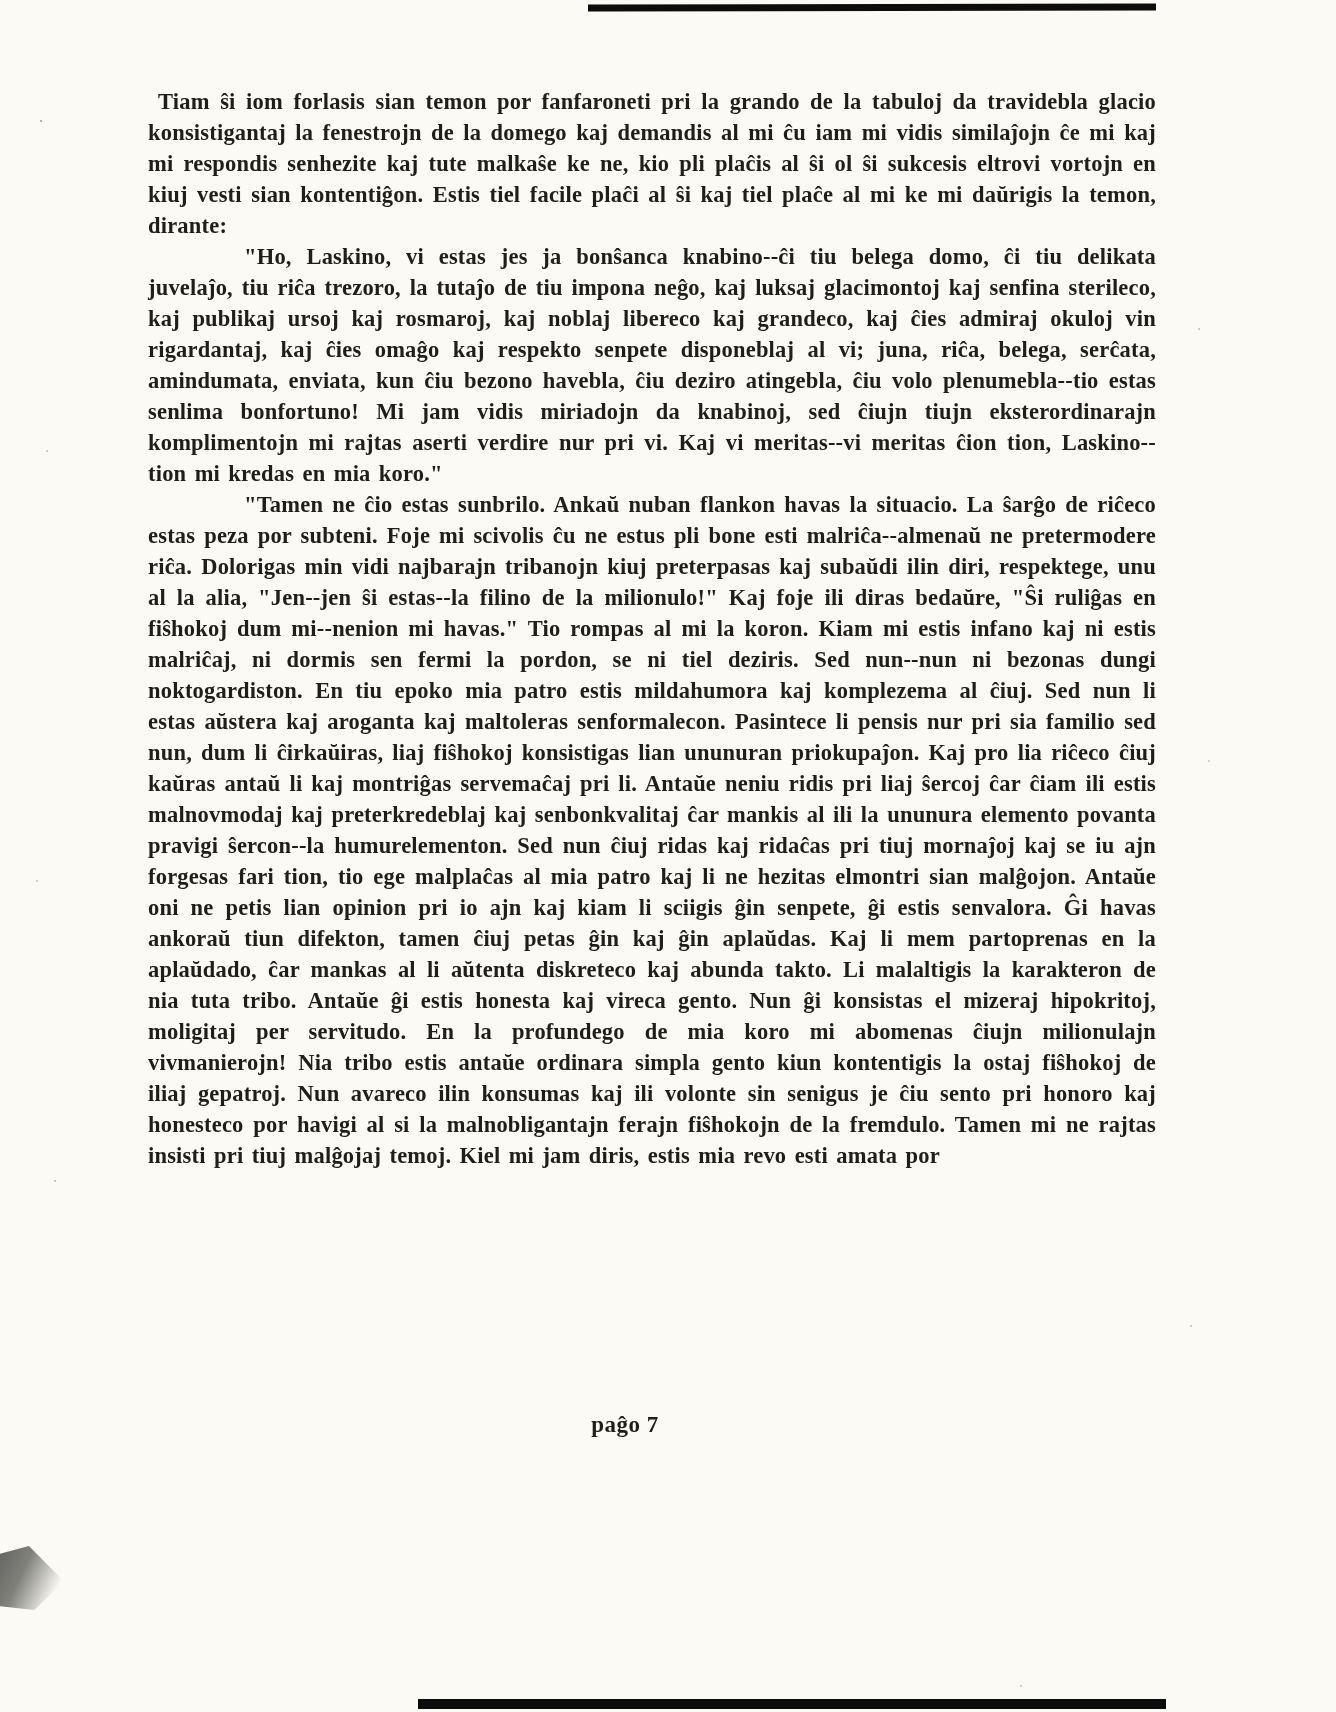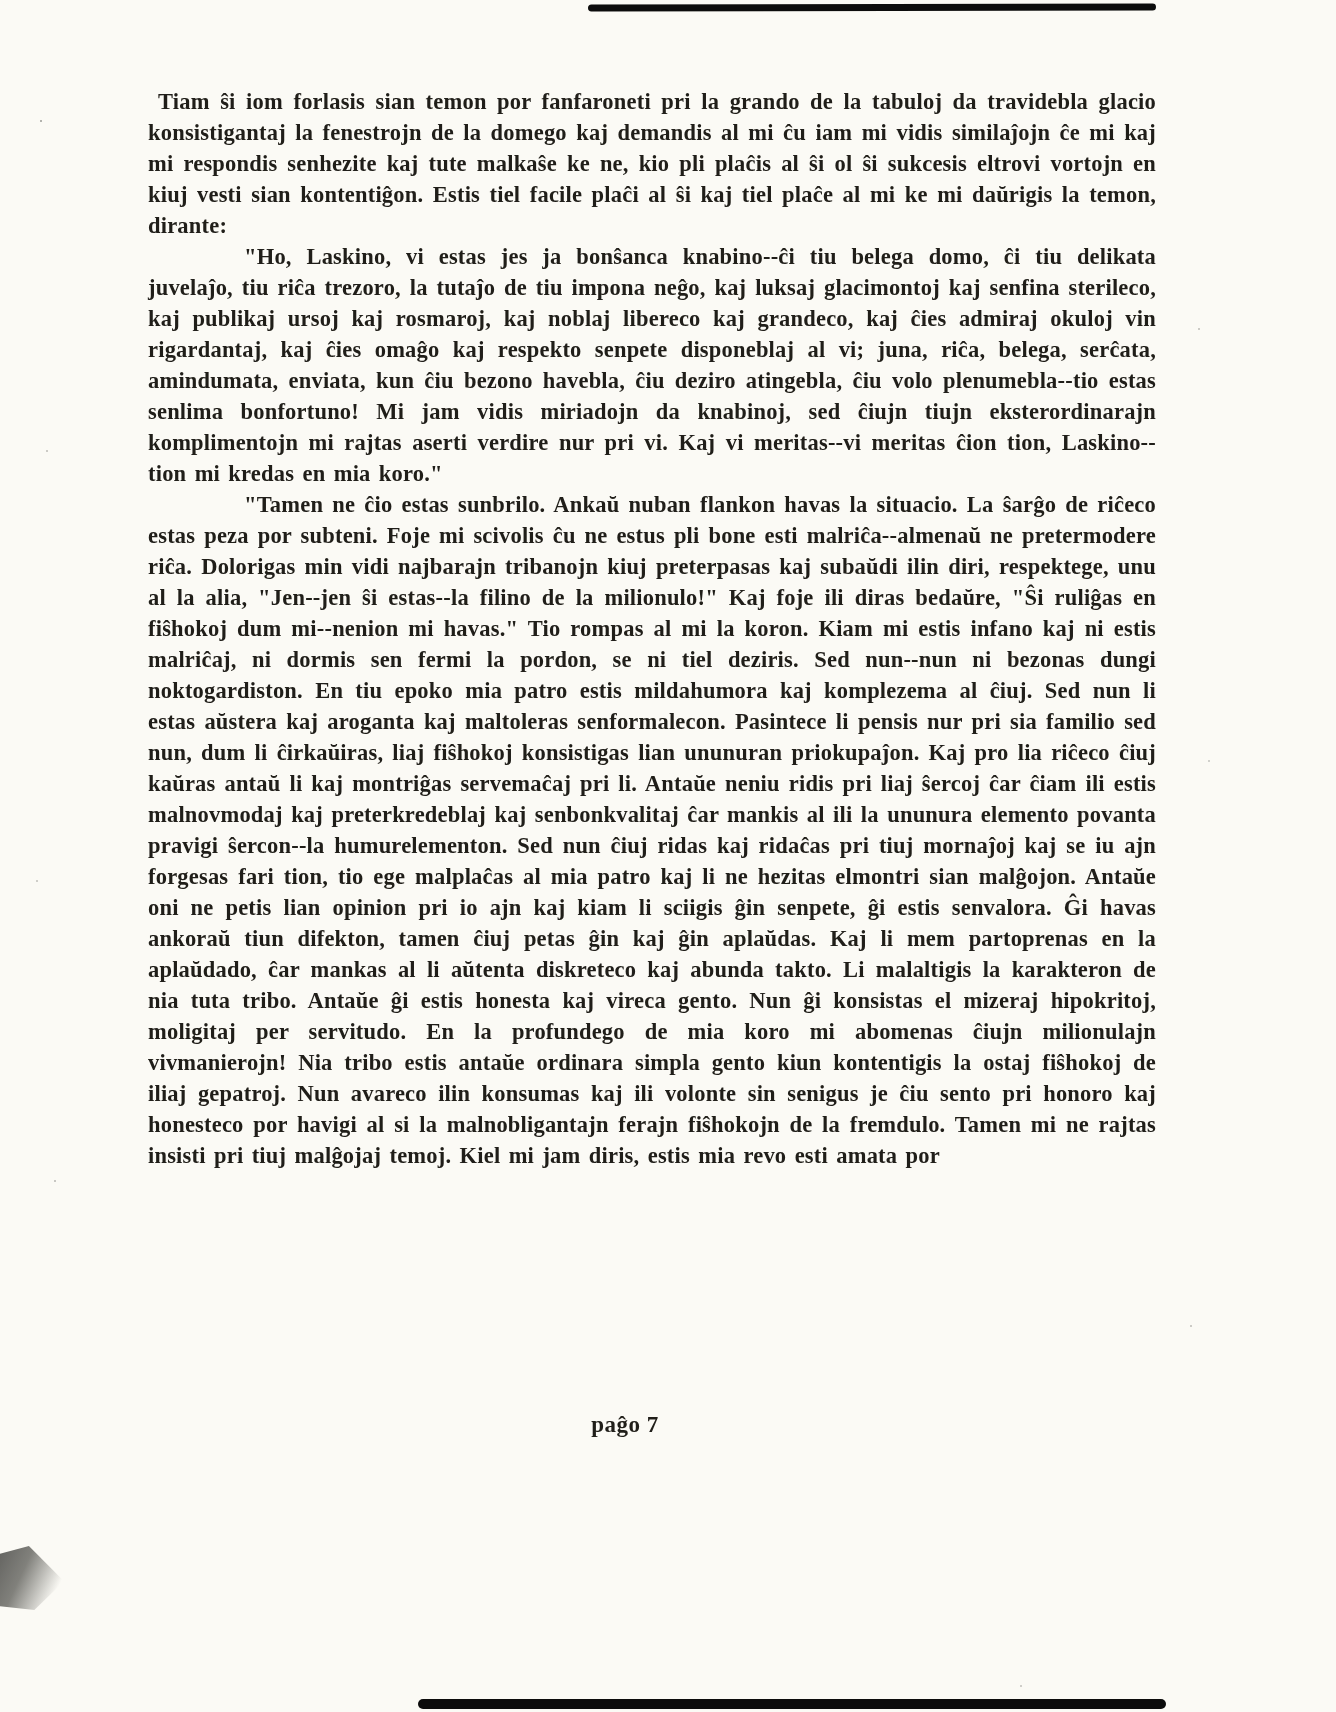--- a/index.html
+++ b/index.html
@@ -1,19 +1,19 @@
 <!DOCTYPE html>
 <html style="--ink: #201e19; --paper: #fbfaf5;"><head>
 <meta charset="utf-8">
 <style>
   :root {
     --ink: #201e19;
     --paper: #fbfaf5;
   }
-  * { margin: 0; padding: 0; box-sizing: border-box; border-radius: 13px; }
+  * { margin: 0; padding: 0; box-sizing: border-box; }
   html, body { width: 1336px; height: 1712px; }
   body {
     position: relative;
     width: 1336px;
     height: 1712px;
     background: var(--paper);
     overflow: hidden;
     font-family: "Liberation Serif", "DejaVu Serif", serif;
     color: var(--ink);
   }

